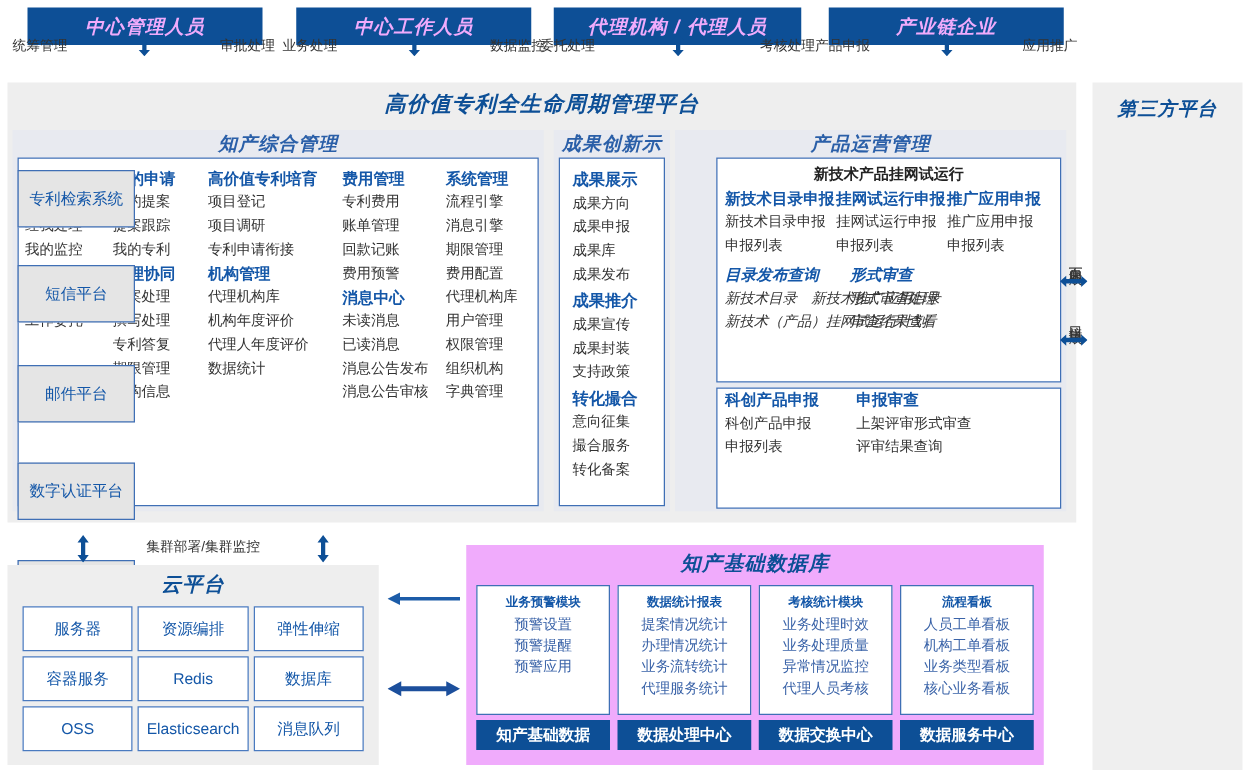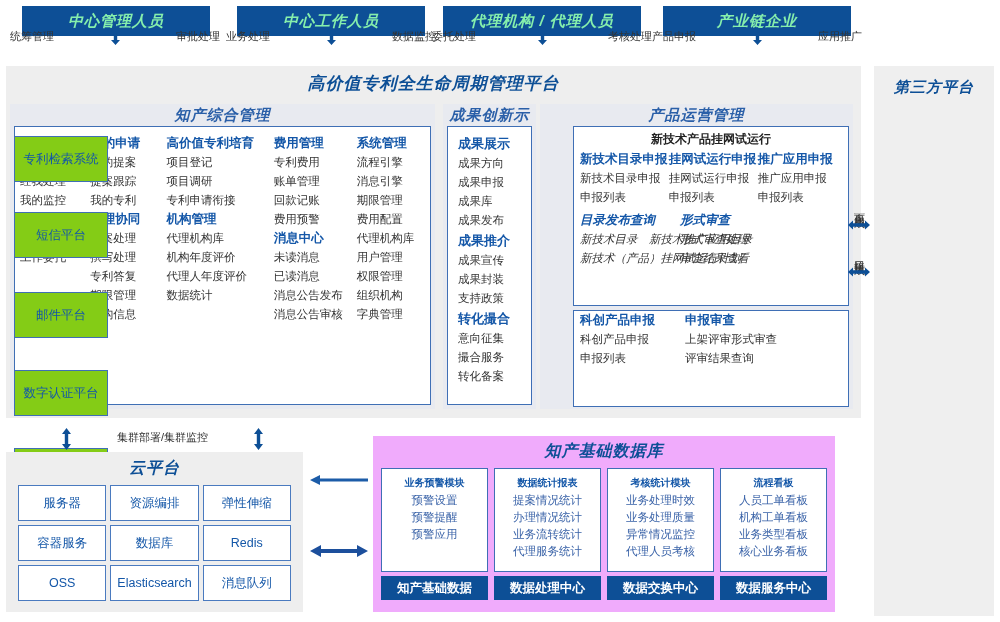--- a/index.html
+++ b/index.html
@@ -8,21 +8,21 @@
     background:#ffffff;
     font-family:"Liberation Sans","DejaVu Sans",sans-serif;
     color:#1a3c78;
     overflow:hidden;
     position:relative;
   }
   .root{position:relative;width:1000px;height:622px;}
 
   
   .roles{position:absolute;left:0;top:0;width:1000px;height:64px;}
-  .role{position:absolute;top:6px;height:30px;background:#0d4f96;color:#86efac;
+  .role{position:absolute;top:6px;height:30px;background:#0d4f96;color:#f0abfc;
         display:flex;align-items:center;justify-content:center;
         font-size:15px;font-weight:bold;font-style:italic;letter-spacing:1px;}
   .role-sub{position:absolute;top:28px;height:16px;display:flex;align-items:center;
         justify-content:space-between;font-size:11px;color:#333;font-weight:normal;}
   .role-sub span{white-space:nowrap;}
   .vdbl{width:13px;height:18px;position:relative;flex:0 0 13px;}
   .vdbl svg{display:block;}
 
   
   .platform{position:absolute;left:6px;top:66px;width:855px;height:352px;background:#eeeeee;}
@@ -77,21 +77,21 @@
      display:flex;flex-direction:column;align-items:center;justify-content:center;gap:6px;}
   .vtext{writing-mode:vertical-rl;text-orientation:upright;font-size:11px;color:#333;
      letter-spacing:1px;line-height:13px;font-weight:normal;}
   .hdbl{width:22px;height:14px;margin:3px 0 14px 0;}
 
   
   .third{position:absolute;left:874px;top:66px;width:120px;height:550px;background:#efefef;}
   .third-title{text-align:center;font-size:15px;font-weight:bold;font-style:italic;
      color:#0d4f96;padding-top:12px;letter-spacing:1px;}
   .tp{position:absolute;left:14px;width:92px;height:44px;border:1.5px solid #3f6fb5;
-     background:#84cc16;display:flex;align-items:center;justify-content:center;
+     background:#e5e5e5;display:flex;align-items:center;justify-content:center;
      font-size:12.5px;color:#1457a8;font-weight:normal;}
 
   
   .cluster{position:absolute;left:60px;top:424px;width:205px;height:26px;
      display:flex;align-items:center;justify-content:space-between;}
   .cluster .lbl{font-size:11px;color:#333;font-weight:normal;}
 
   
   .cloud{position:absolute;left:6px;top:452px;width:297px;height:160px;background:#eeeeee;}
   .cloud-title{text-align:center;font-size:16px;font-weight:bold;font-style:italic;
@@ -383,24 +383,24 @@
       <div class="cell">
           <span>资源编排</span>
         </div>
       <div class="cell">
           <span>弹性伸缩</span>
         </div>
       <div class="cell">
           <span>容器服务</span>
         </div>
       <div class="cell">
+          <span>Redis</span>
+        </div>
+      <div class="cell">
           <span>数据库</span>
-        </div>
-      <div class="cell">
-          <span>Redis</span>
         </div>
       <div class="cell">
           <span>OSS</span>
         </div>
       <div class="cell">
           <span>Elasticsearch</span>
         </div>
       <div class="cell">
           <span>消息队列</span>
         </div>

